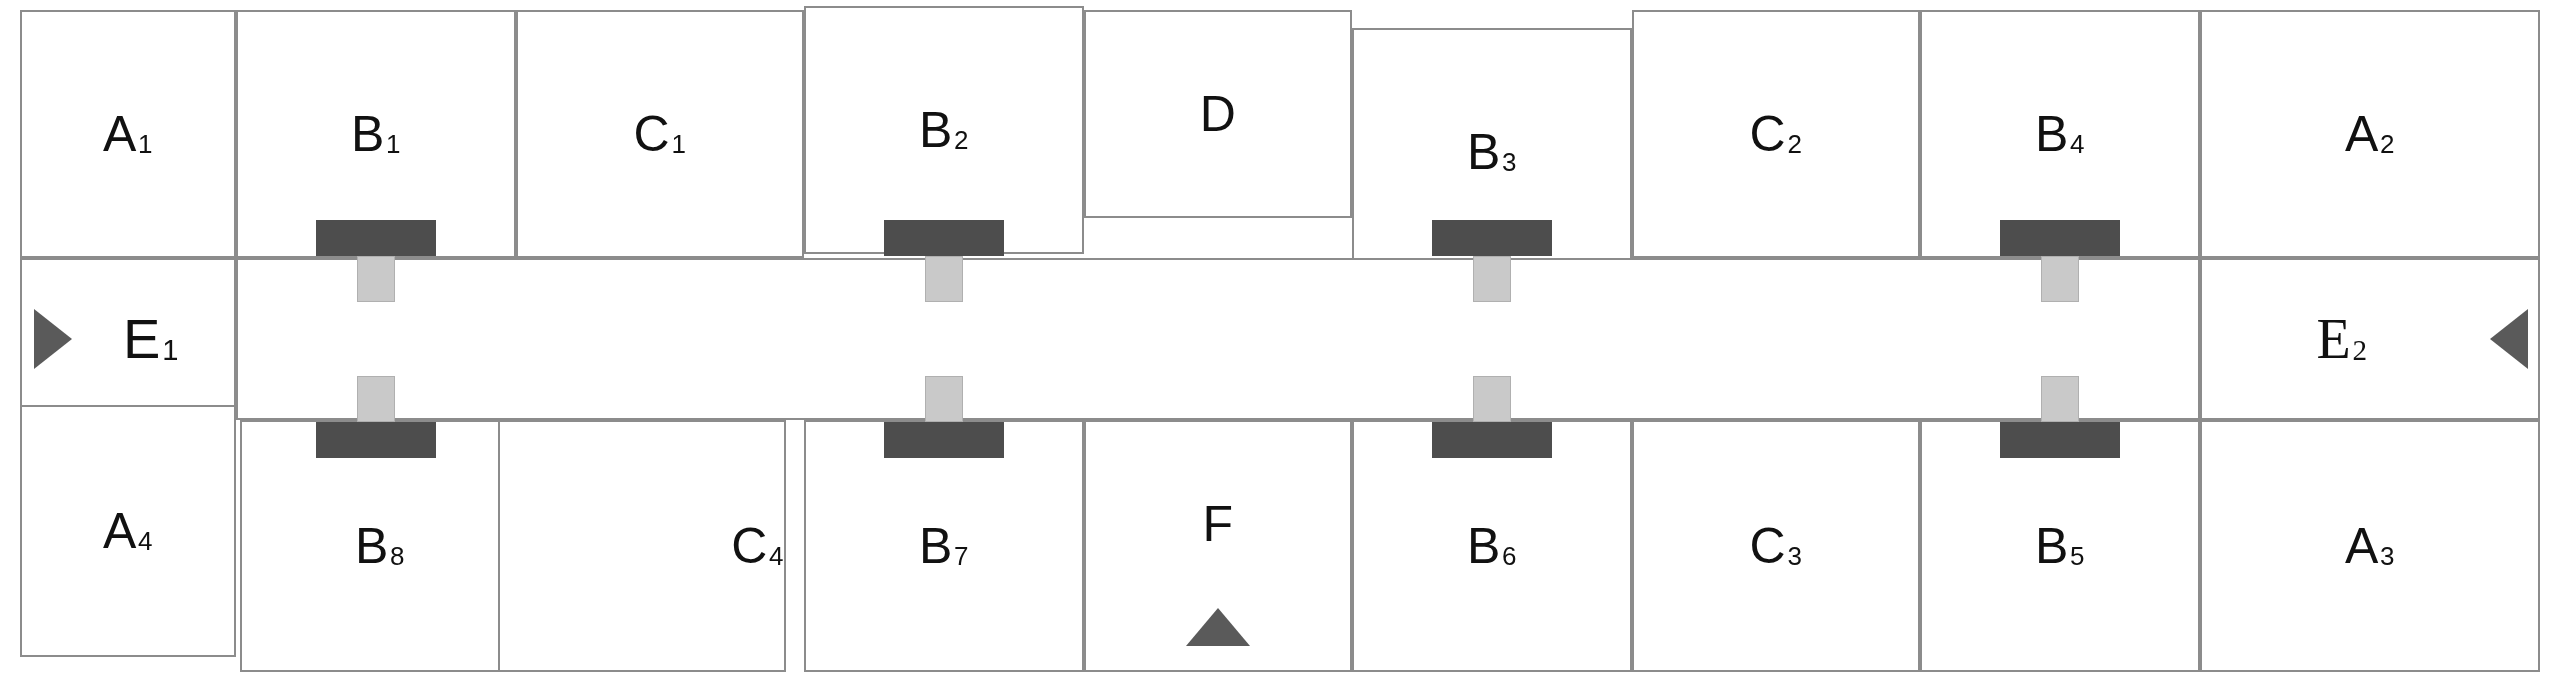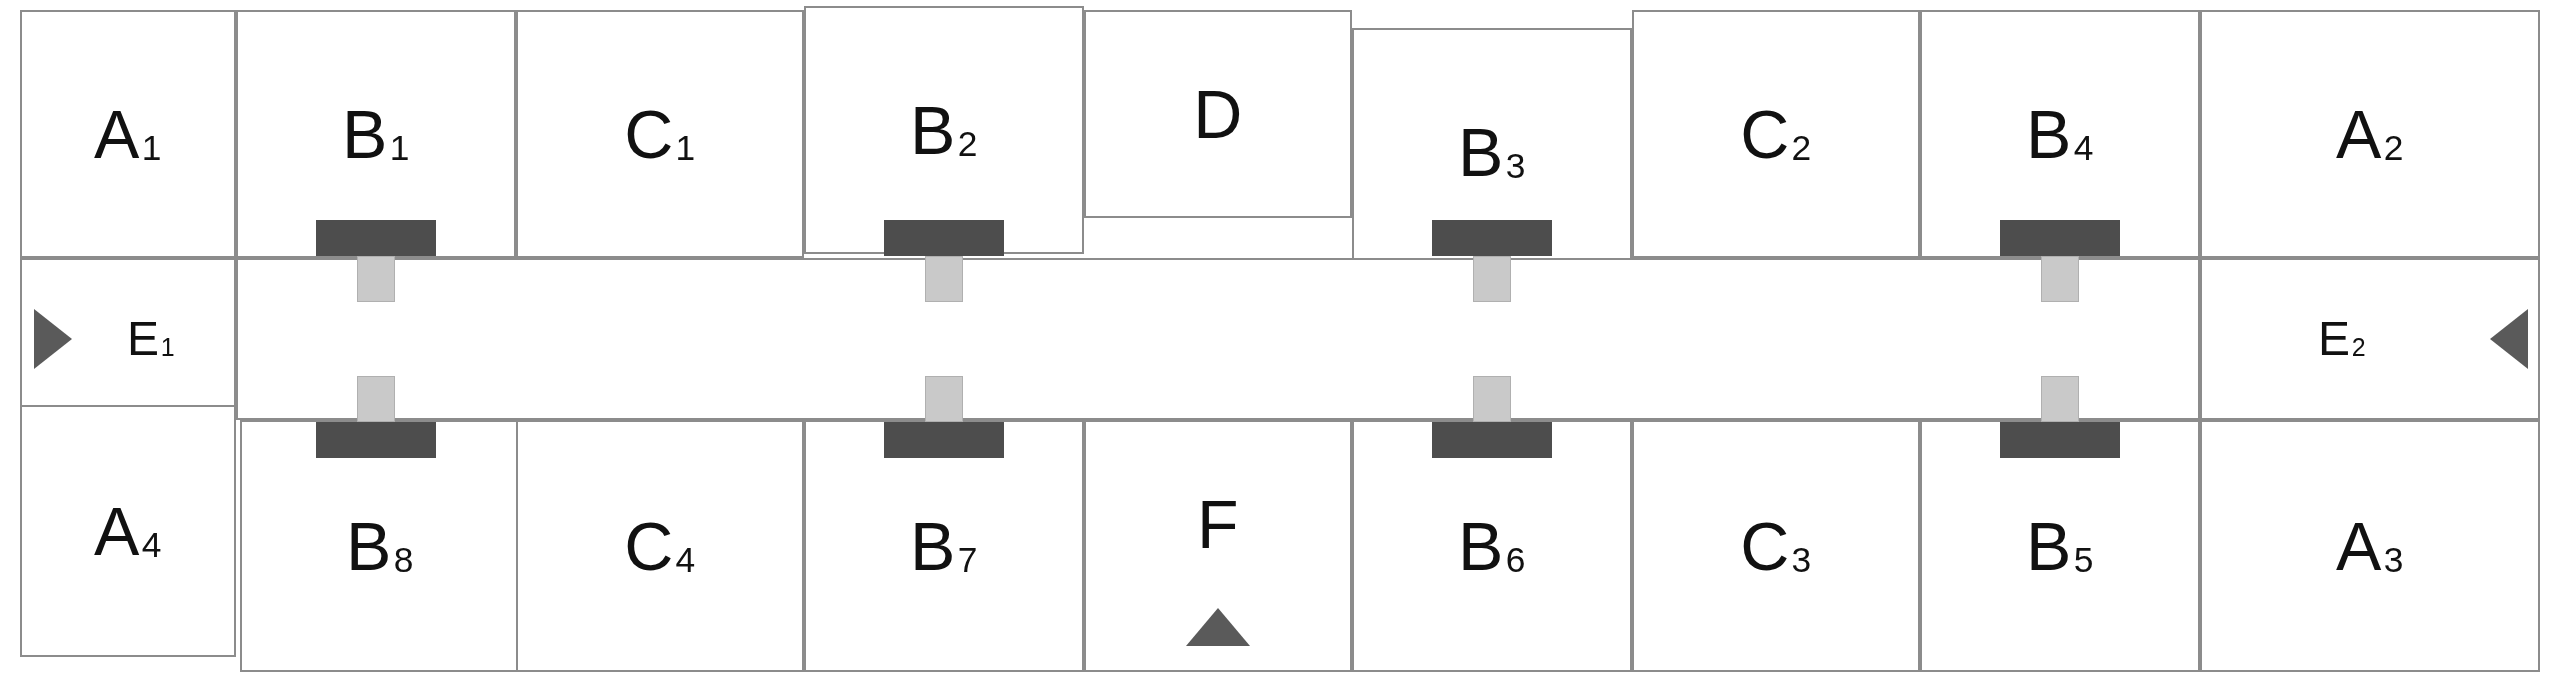--- a/index.html
+++ b/index.html
@@ -21,39 +21,39 @@
     position: absolute;
     box-sizing: border-box;
     border: 2px solid #8c8c8c;
     background: #ffffff;
     display: flex;
     align-items: center;
     justify-content: center;
   }
   .room-label {
     font-family: "Liberation Sans", sans-serif;
-    font-size: 68px;
+    font-size: 50px;
     font-weight: 400;
     color: #111111;
     letter-spacing: 0.5px;
     line-height: 1;
     white-space: nowrap;
     user-select: none;
   }
   .room-label sub {
     font-size: 0.52em;
     vertical-align: baseline;
     position: relative;
     bottom: -0.06em;
     margin-left: 0.05em;
     font-weight: 400;
   }
   
   .corridor-room .room-label {
-    font-size: 48px;
+    font-size: 56px;
   }
   
   .door {
     position: absolute;
     width: 0;
     height: 0;
   }
   .door .leaf {
     position: absolute;
     background: #4d4d4d;
@@ -130,30 +130,30 @@
   </div>
   <div class="room" style="left:2200px;top:10px;width:340px;height:248px;">
     <span class="room-label">A<sub>2</sub></span>
   </div>
 
   <div class="room corridor-room" style="left:20px;top:258px;width:216px;height:162px;">
     <span class="room-label" style="margin-left:46px;">E<sub>1</sub></span>
   </div>
   <div class="room" style="left:236px;top:258px;width:1964px;height:162px;"></div>
   <div class="room corridor-room" style="left:2200px;top:258px;width:340px;height:162px;">
-    <span class="room-label" style="margin-right:56px;">E<sub>2</sub></span>
+    <span class="room-label" style="margin-right:56px;font-family:Liberation Serif, serif;">E<sub>2</sub></span>
   </div>
 
   <div class="room" style="left:20px;top:405px;width:216px;height:252px;">
     <span class="room-label">A<sub>4</sub></span>
   </div>
   <div class="room" style="left:240px;top:420px;width:280px;height:252px;">
     <span class="room-label">B<sub>8</sub></span>
   </div>
-  <div class="room" style="left:516px;top:420px;width:288px;height:252px;">
+  <div class="room" style="left:498px;top:420px;width:288px;height:252px;justify-content:flex-end;">
     <span class="room-label">C<sub>4</sub></span>
   </div>
   <div class="room" style="left:804px;top:420px;width:280px;height:252px;">
     <span class="room-label">B<sub>7</sub></span>
   </div>
   <div class="room" style="left:1084px;top:420px;width:268px;height:252px;">
     <span class="room-label" style="position:relative;top:-22px;">F</span>
   </div>
   <div class="room" style="left:1352px;top:420px;width:280px;height:252px;">
     <span class="room-label">B<sub>6</sub></span>

